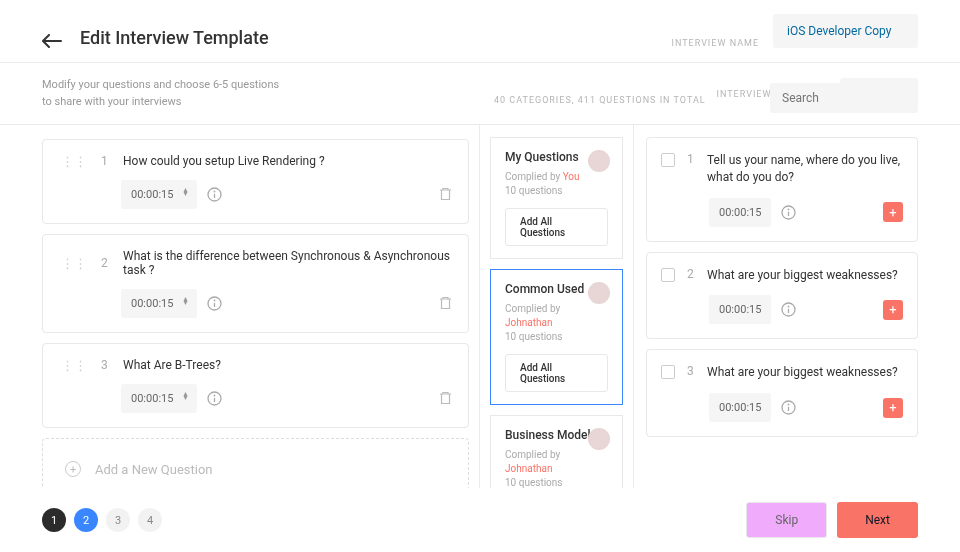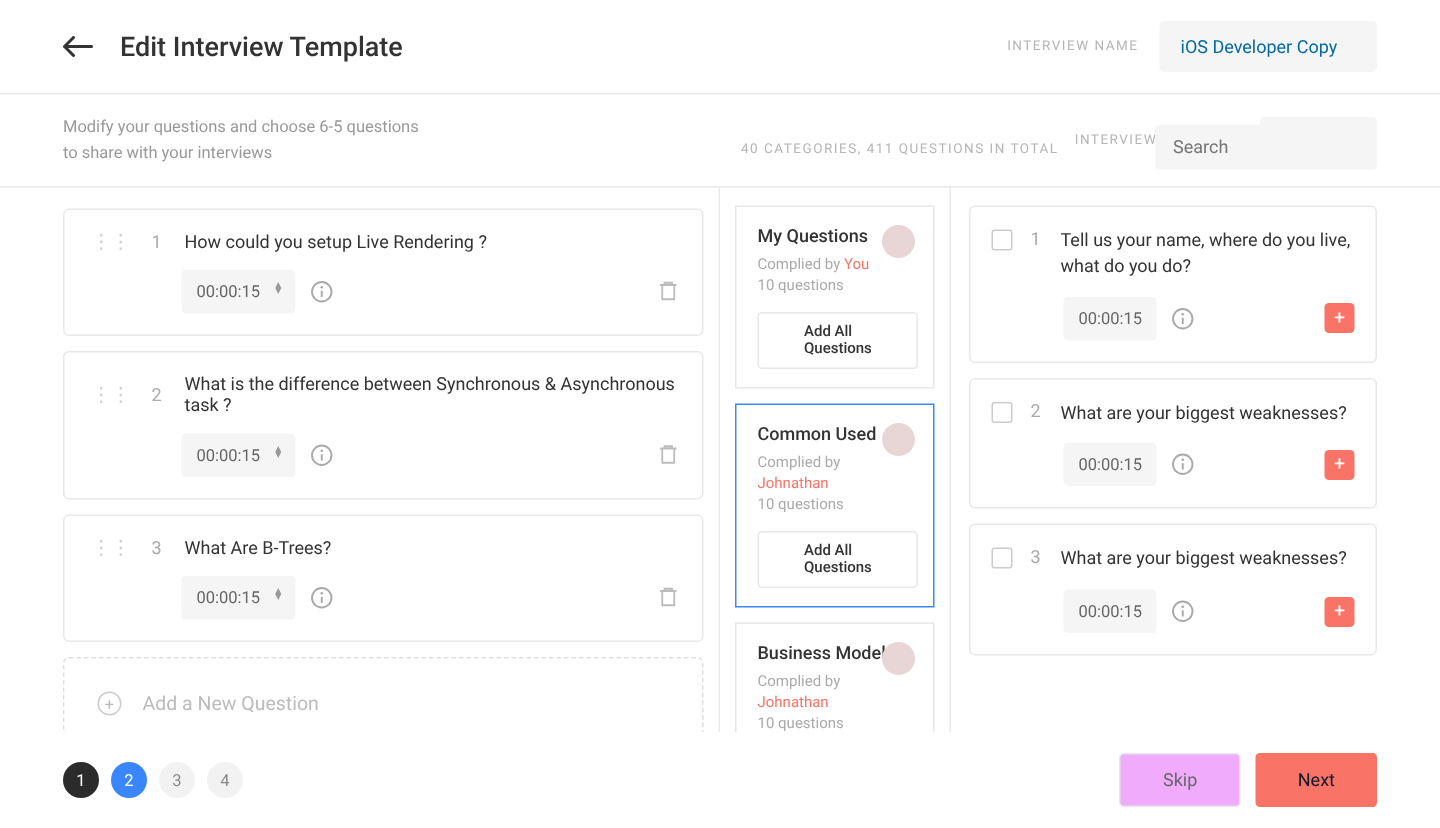--- a/index.html
+++ b/index.html
@@ -1,17 +1,17 @@
 <!DOCTYPE html>
 <html><head>
 <meta charset="utf-8">
 <style>
 *{box-sizing:border-box;margin:0;padding:0;font-family:-apple-system,BlinkMacSystemFont,"Segoe UI",Roboto,sans-serif}
 body{background:#fff;width:960px;height:552px;overflow:hidden;font-size:13px;color:#333}
-.header{display:flex;align-items:center;padding:14px 42px;border-bottom:1px solid #eaeaea}
+.header{display:flex;align-items:flex-end;padding:14px 42px;border-bottom:1px solid #eaeaea}
 .back-btn{cursor:pointer;margin-right:18px;display:flex;align-items:center}
 .page-title{font-size:18px;font-weight:500;flex:1}
 .header-label{font-size:9px;letter-spacing:1px;color:#b5b5b5;text-transform:uppercase;margin-right:14px}
 .name-input{background:#f5f5f5;border:none;padding:10px 14px;font-size:12px;color:#0369a1;width:145px;border-radius:3px}
 .subheader{display:flex;align-items:center;padding:14px 42px;border-bottom:1px solid #eaeaea}
 .help-text{font-size:11px;color:#999;line-height:1.5;width:240px;flex:none}
 .duration-wrap{display:flex;align-items:center;margin-left:auto}
 .duration-val{background:#f5f5f5;padding:9px 16px;font-size:12px;color:#444;border-radius:3px}
 .content{display:flex;height:420px;padding:0 0 0 42px}
 .left{width:437px;padding-top:14px;padding-right:10px}
@@ -33,21 +33,21 @@
 .trash{position:absolute;right:16px;bottom:22px;color:#bbb;cursor:pointer}
 .add-q{border:1px dashed #ddd;border-radius:4px;padding:22px;display:flex;align-items:center;gap:14px;color:#bbb;cursor:pointer}
 .add-q-icon{width:16px;height:16px;border:1.5px solid #ccc;border-radius:50%;display:flex;align-items:center;justify-content:center;font-size:11px}
 .cat-card{border:1px solid #e8e8e8;border-radius:0;padding:12px 14px;margin-bottom:10px;position:relative}
 .cat-card.active{border:1.5px solid #3a86ff}
 .cat-title{font-size:12px;font-weight:500;margin-bottom:6px}
 .cat-meta{font-size:10px;color:#aaa;line-height:1.4}
 .cat-meta .you{color:#f97366}
 .cat-meta .john{color:#f97366}
 .avatar{width:22px;height:22px;border-radius:50%;background:#e8d5d5;position:absolute;right:12px;top:12px}
-.add-all{border:1px solid #e8e8e8;border-radius:3px;padding:7px 30px;font-size:10px;font-weight:500;display:inline-block;margin-top:10px;cursor:pointer}
+.add-all{border:1px solid #e8e8e8;border-radius:3px;padding:7px 14px;font-size:10px;font-weight:500;display:inline-block;margin-top:10px;cursor:pointer}
 .r-card{border:1px solid #e8e8e8;border-radius:4px;padding:14px;margin-bottom:10px}
 .r-row{display:flex;align-items:flex-start;margin-bottom:12px;gap:12px}
 .checkbox{width:14px;height:14px;border:1.5px solid #ccc;border-radius:2px;cursor:pointer;flex:none;margin-top:1px}
 .r-num{color:#aaa;font-size:12px;width:8px;flex:none}
 .r-text{font-size:12px;color:#333;line-height:1.4}
 .r-controls{display:flex;align-items:center;padding-left:48px;gap:10px}
 .add-btn{width:20px;height:20px;background:#f97366;border-radius:3px;color:#fff;display:flex;align-items:center;justify-content:center;cursor:pointer;margin-left:auto;font-size:13px}
 .footer{position:absolute;bottom:0;left:0;right:0;display:flex;align-items:center;padding:14px 42px;background:#fff}
 .page-dots{display:flex;gap:8px}
 .page-dot{width:24px;height:24px;border-radius:50%;display:flex;align-items:center;justify-content:center;font-size:11px;cursor:pointer}

